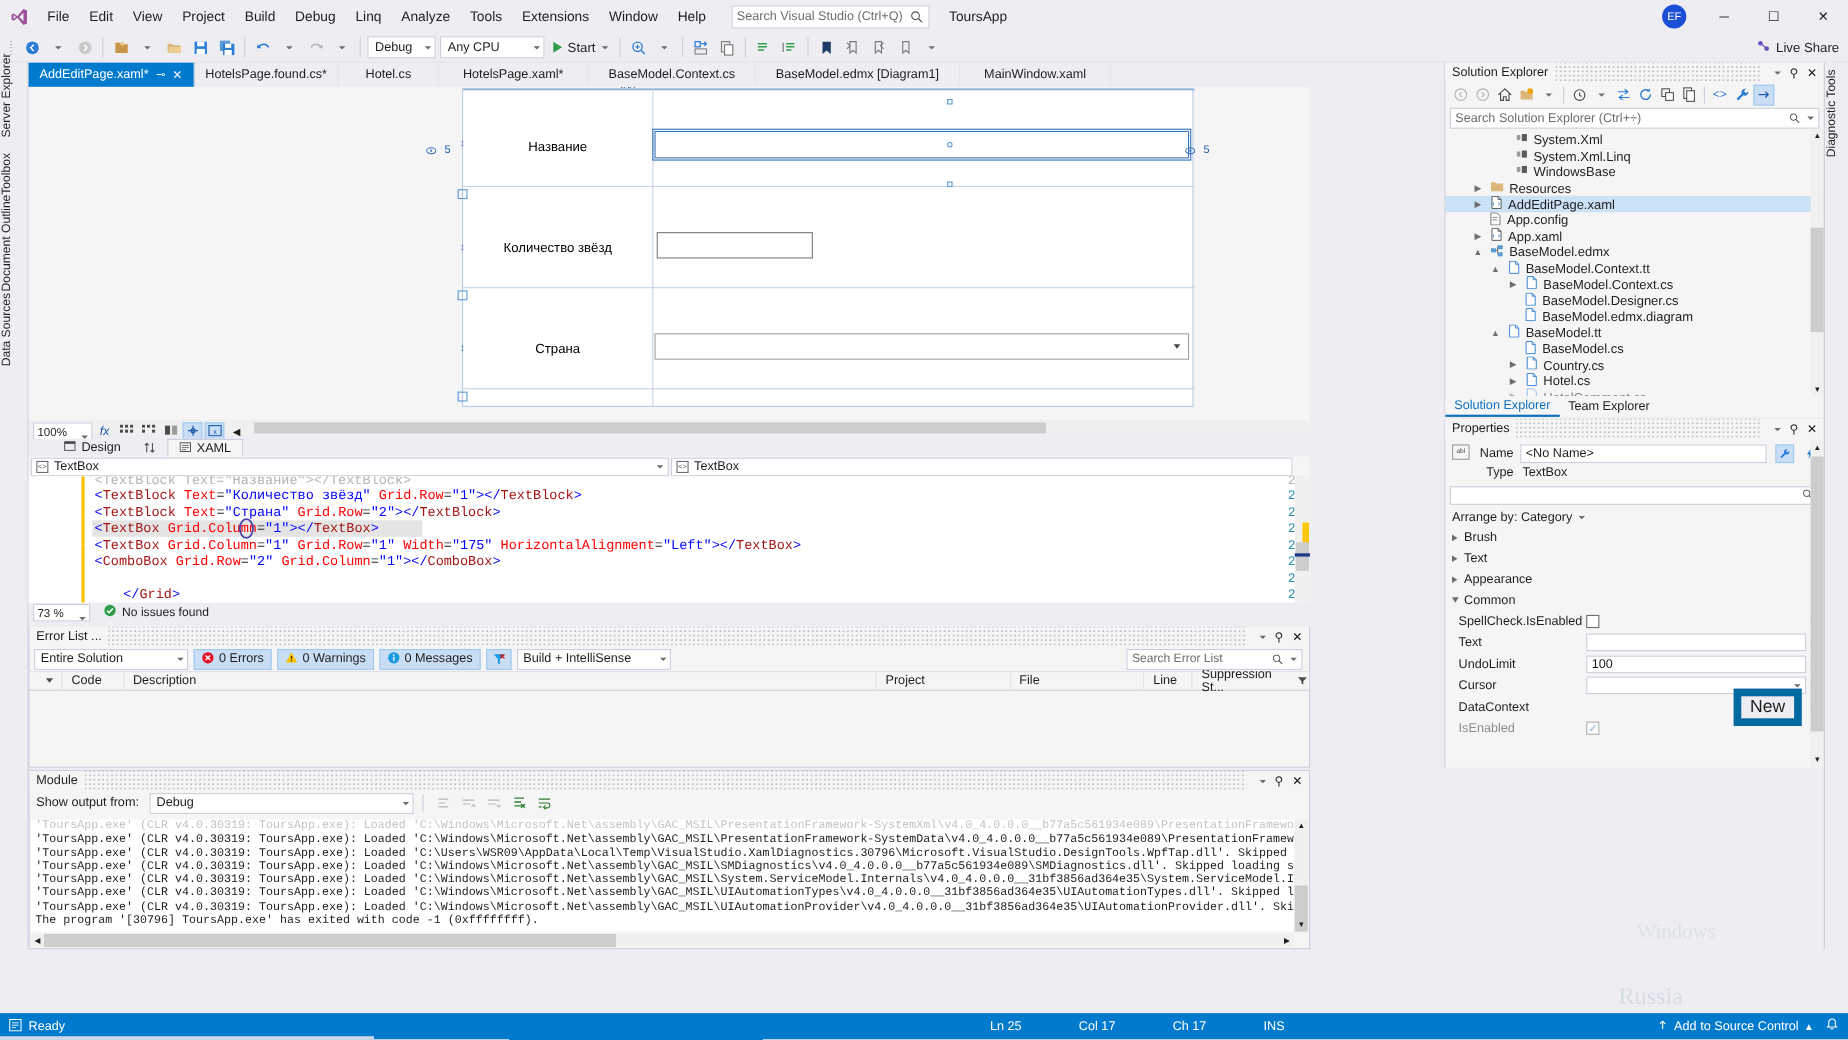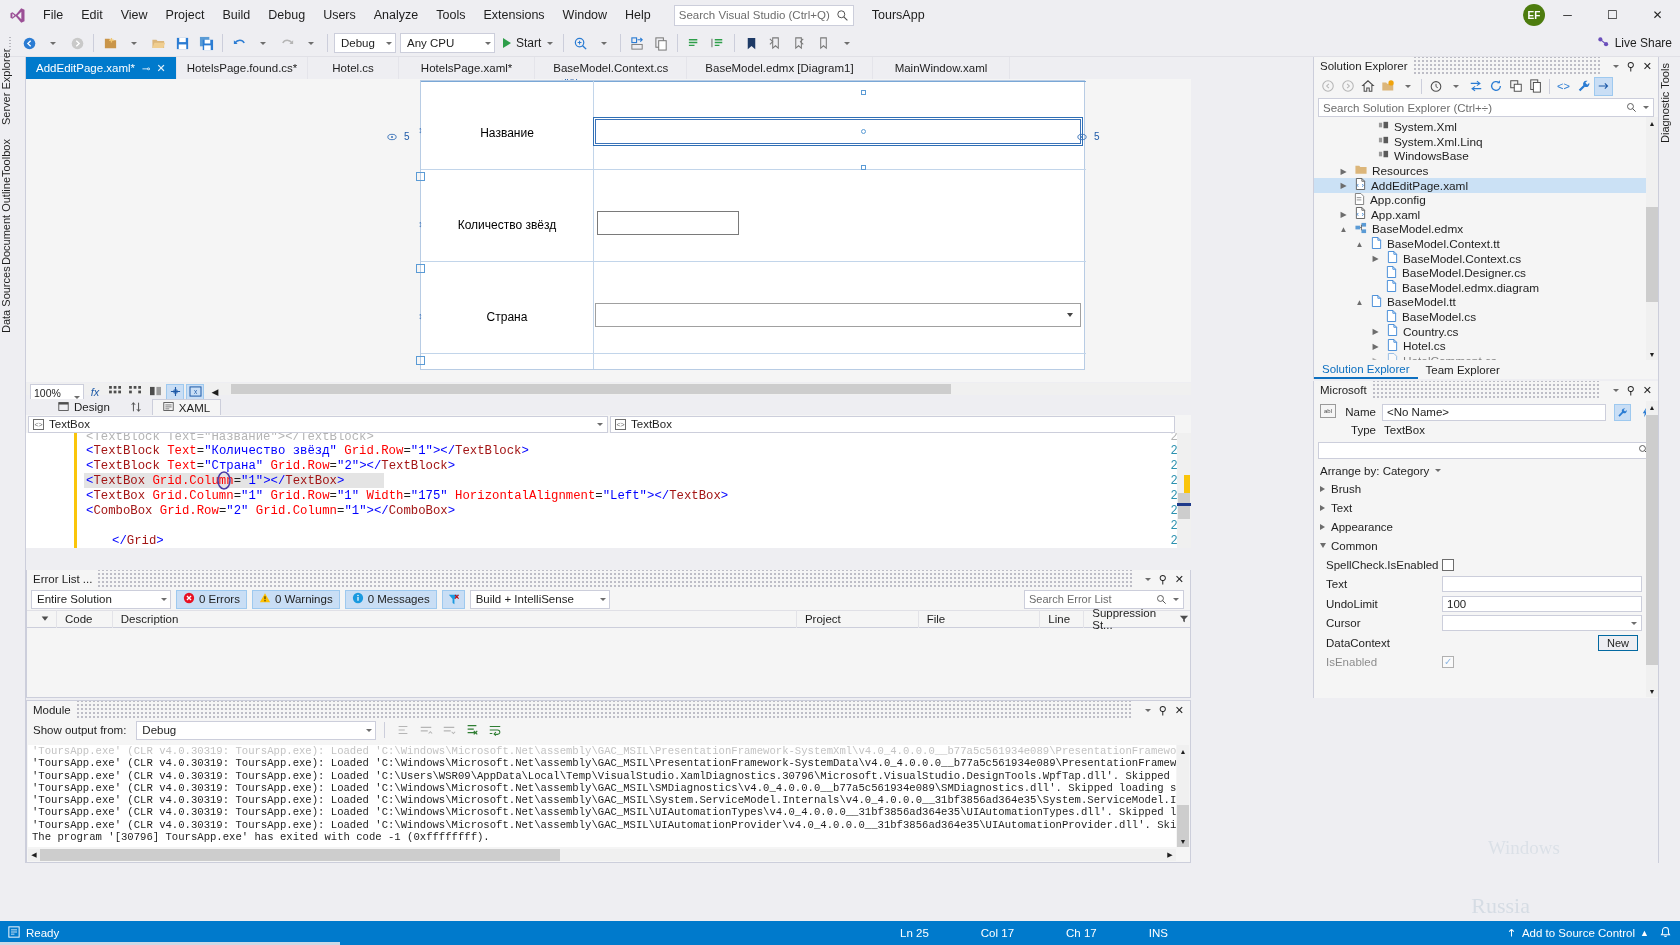--- a/index.html
+++ b/index.html
@@ -28,23 +28,23 @@
   .quick-launch {
     margin-left: 14px; width: 180px; height: 21px; background: #fff;
     border: 1px solid #cccedb; display:flex; align-items:center; padding: 0 4px;
     font-size: 11.5px; color: #6d6d6d; position: relative;
   }
   .quick-launch .ql-ico { position:absolute; right: 4px; top: 3px; }
   .app-name { margin-left: 18px; font-size: 12.5px; color: #1e1e1e; }
   .win-ctrl { position: absolute; right: 0; top: 0; height: 30px; display: flex; align-items: center; }
   .win-btn { width: 45px; height: 30px; display:flex; align-items:center; justify-content:center; font-size: 12px; color:#1e1e1e; }
   .avatar {
-    width: 22px; height: 22px; border-radius: 50%; background: #4d7c0f; color: #fff;
-    display:flex; align-items:center; justify-content:center; font-size: 10px; margin-right: 0;
-    font-weight: bold;
+    width: 22px; height: 22px; border-radius: 50%; background: #1d4ed8; color: #fff;
+    display:flex; align-items:center; justify-content:center; font-size: 10px; margin-right: 12px;
+    font-weight: normal;
   }
 
   
   .toolbar {
     position: absolute; top: 30px; left: 0; width: 1680px; height: 27px;
     background: #eeeef2; display: flex; align-items: center; padding-left: 4px;
     border-bottom: 1px solid #e0e0e6;
   }
   .tb-grip { width: 7px; height: 17px; margin: 0 3px;
     background-image: repeating-linear-gradient(to bottom, #b6b6bd 0 1px, transparent 1px 3px);
@@ -234,21 +234,21 @@
   .arrange { height:17px; display:flex; align-items:center; font-size:11.5px; padding-left: 6px; }
   .cat-row { height: 19px; display:flex; align-items:center; font-size:11.5px; padding-left: 6px; }
   .tri-r { width:0;height:0;border-left:5px solid #6d6d6d;border-top:3.5px solid transparent;border-bottom:3.5px solid transparent; margin-right:6px; }
   .tri-d { width:0;height:0;border-top:5px solid #6d6d6d;border-left:3.5px solid transparent;border-right:3.5px solid transparent; margin-right:5px; }
   .prow { height: 19.5px; display:flex; align-items:center; font-size:11.5px; }
   .prow .plabel { width: 128px; padding-left: 12px; }
   .prow .pval { flex:1; height: 16px; border:1px solid #cccedb; background:#fff; display:flex; align-items:center; padding:0 4px; }
   .prow .pmark { width: 16px; display:flex; align-items:center; justify-content:center; }
   .sqr { width:9px; height:9px; border:1px solid #b0b0b6; background:#fff; }
   .chk { width:12px; height:12px; border:1px solid #6d6d6d; background:#fff; }
-  .newbtn { border:1px solid #0369a1; background:#eeeef2; font-size:11px; padding: 1px 8px; }
+  .newbtn { border:7px solid #0369a1; background:#eeeef2; font-size:16px; padding: 1px 8px; }
 
   
   .statusbar {
     position:absolute; bottom: 0; left:0; width: 1680px; height: 24px; background:#007acc; color:#fff;
     display:flex; align-items:center; font-size: 11.5px;
   }
   .sb-left { display:flex; align-items:center; padding-left: 8px; gap: 6px; }
   .sb-prog { position:absolute; left: 0; bottom: 0; width: 340px; height: 3px; background: #cdd9e6; }
   .sb-cells { position:absolute; left: 900px; display:flex; gap: 52px; }
   .sb-right { position:absolute; right: 8px; display:flex; align-items:center; gap: 10px; }
@@ -268,21 +268,21 @@
           <path fill="#9b4f96" d="M11.5 1.2 6.4 7.3 3.3 4.9 1.4 5.8v4.4l1.9.9 3.1-2.4 5.1 6.1 3.1-1.3V2.5L11.5 1.2z M3.2 9.9V6.1l2 1.9-2 1.9z M11.6 4.4v7.2L8 8l3.6-3.6z"></path>
         </svg>
     </div>
     <div class="menu">
       <div class="menu-item">File</div>
       <div class="menu-item">Edit</div>
       <div class="menu-item">View</div>
       <div class="menu-item">Project</div>
       <div class="menu-item">Build</div>
       <div class="menu-item">Debug</div>
-      <div class="menu-item">Users</div>
+      <div class="menu-item">Linq</div>
       <div class="menu-item">Analyze</div>
       <div class="menu-item">Tools</div>
       <div class="menu-item">Extensions</div>
       <div class="menu-item">Window</div>
       <div class="menu-item">Help</div>
     </div>
     <div class="quick-launch">
       <span>Search Visual Studio (Ctrl+Q)</span>
       <span class="ql-ico">
         <svg width="13" height="13" viewBox="0 0 16 16">
@@ -688,20 +688,35 @@
     <div class="lnum" style="top:101px">29</div>
     <div class="code-line" style="top:101px;left:86px"><span class="k-ang">&lt;/</span><span class="k-tag">Grid</span><span class="k-ang">&gt;</span></div>
 
     <div class="ed-vscroll">
       <div style="position:absolute;right:1px;top:42px;width:6px;height:22px;background:#fac50a"></div>
       <div class="ed-vthumb" style="top:60px;height:26px"></div>
       <div style="position:absolute;right:0;top:70px;width:14px;height:3px;background:#1e3a8a"></div>
     </div>
   </div>
 
+  <div class="ed-status">
+    <div class="zoom-combo" style="width:52px">
+      <span>73 %</span>
+      <span class="caret" style="margin-left:auto"></span>
+    </div>
+    <span style="display:inline-flex;align-items:center;margin-left:12px">
+      <span style="margin-right:5px">
+        <svg width="12" height="12" viewBox="0 0 14 14">
+            <circle cx="7" cy="7" r="6" fill="#2e9e4a"></circle>
+            <path d="M4 7.2 6 9.2 10 4.8" stroke="#fff" stroke-width="1.6" fill="none"></path>
+          </svg>
+      </span>
+      <span>No issues found</span>
+    </span>
+  </div>
 
   <div class="errpanel">
     <div class="panel-title">
       <span>Error List ...</span>
       <span class="dots"></span>
       <span class="panel-ctrl">
         <span class="caret"></span>
         <span>⚲</span>
         <span>✕</span>
       </span>
@@ -1082,21 +1097,21 @@
     </div>
 
     <div class="sol-tabs">
       <div class="sol-tab active">Solution Explorer</div>
       <div class="sol-tab">Team Explorer</div>
     </div>
   </div>
 
   <div class="props">
     <div class="panel-title">
-      <span>Microsoft</span>
+      <span>Properties</span>
       <span class="dots"></span>
       <span class="panel-ctrl">
         <span class="caret"></span>
         <span>⚲</span>
         <span>✕</span>
       </span>
     </div>
 
     <div style="position:absolute;left:6px;top:23px;width:16px;height:14px;border:1px solid #9a9a9a;display:flex;align-items:center;justify-content:center;font-size:6px;color:#4d4d4d">abl</div>
 

